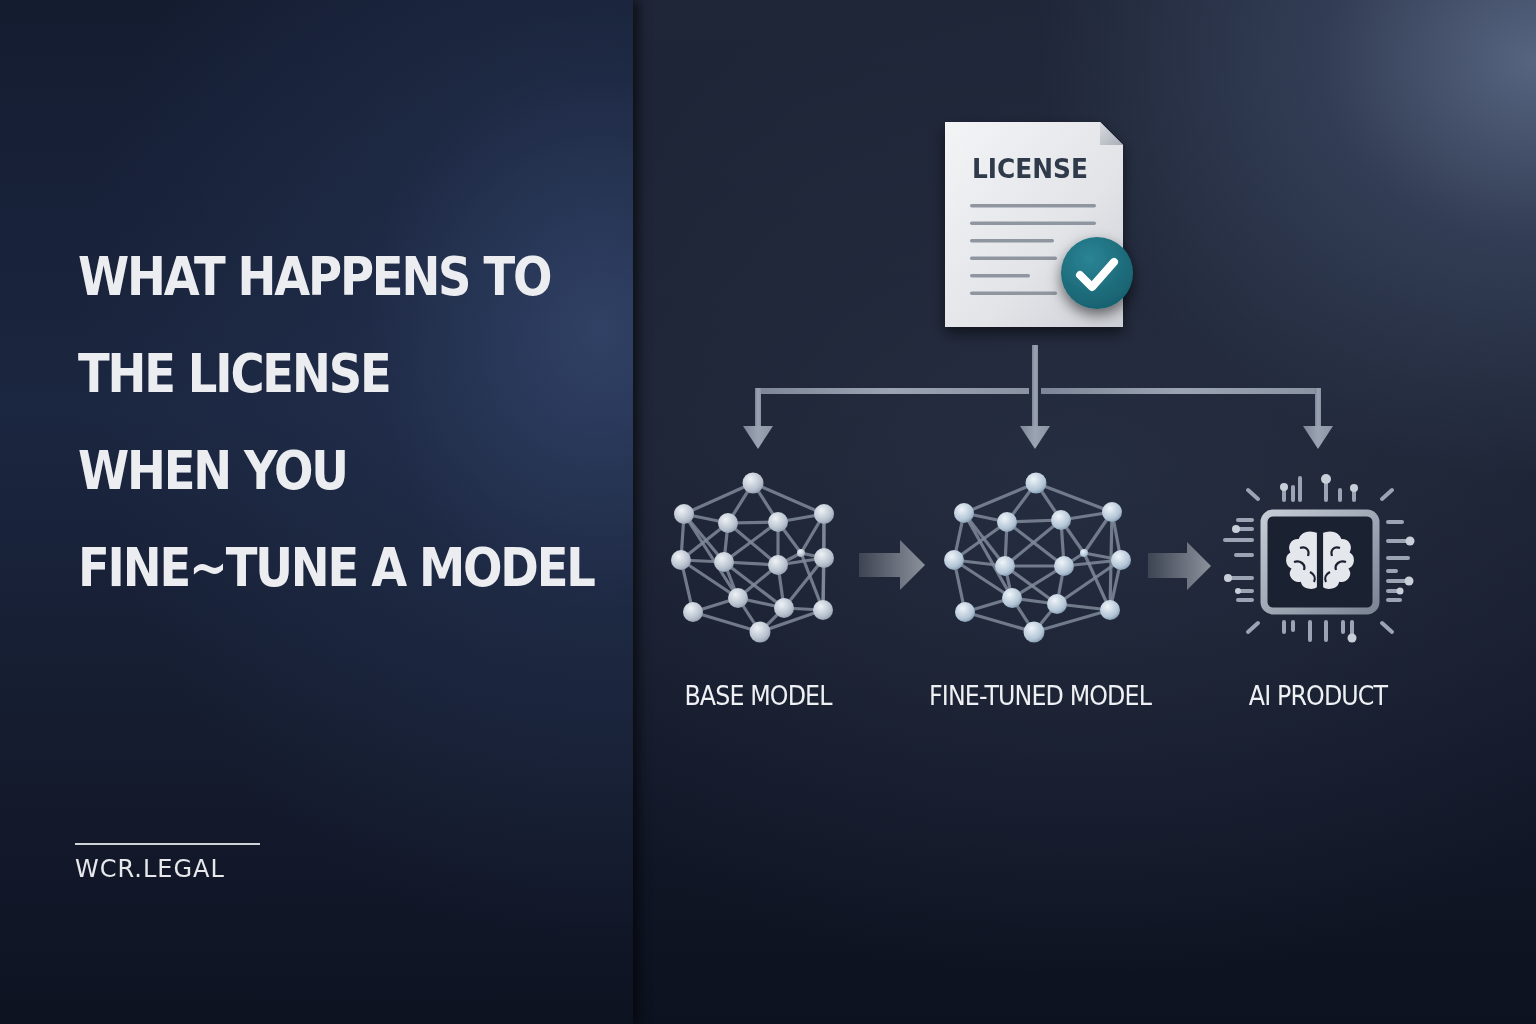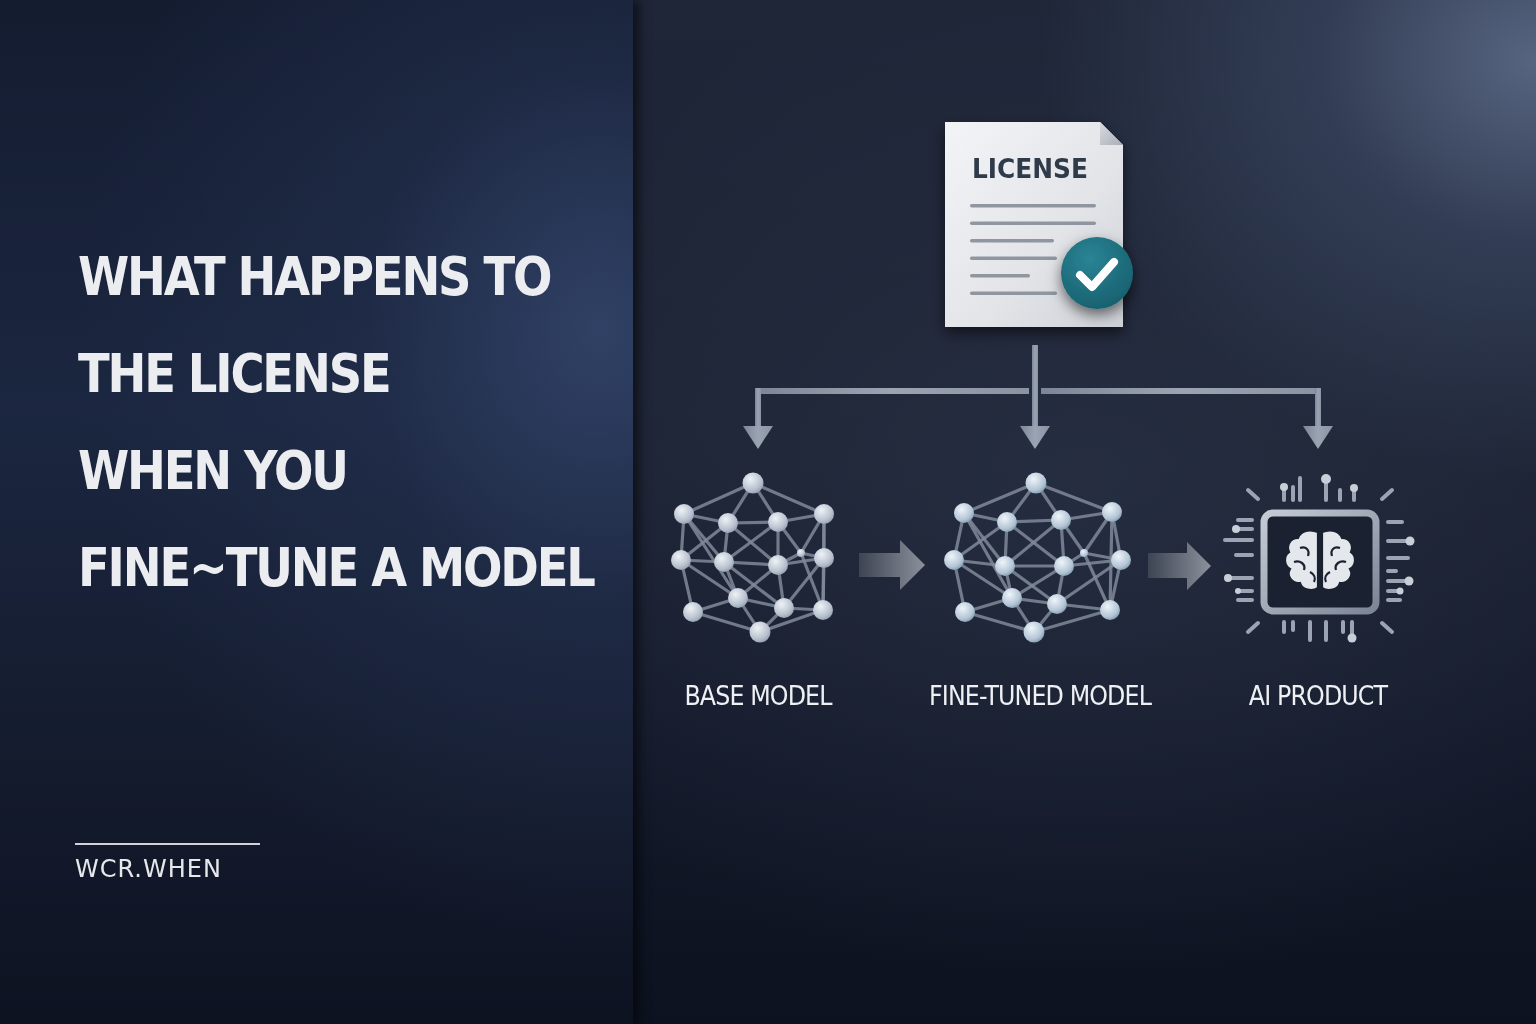--- a/index.html
+++ b/index.html
@@ -38,21 +38,21 @@
 <div class="right-panel"></div>
 
 <h1 class="title">
   <span class="line">WHAT HAPPENS TO</span>
   <span class="line">THE LICENSE</span>
   <span class="line">WHEN YOU</span>
   <span class="line">FINE~TUNE A MODEL</span>
 </h1>
 
 <div class="brand-rule"></div>
-<div class="brand">WCR.WHEN</div>
+<div class="brand">WCR.LEGAL</div>
 
 <svg class="diagram" viewBox="0 0 1536 1024" xmlns="http://www.w3.org/2000/svg">
   <defs>
     <linearGradient id="paperGrad" x1="0" y1="0" x2="1" y2="1">
       <stop offset="0" stop-color="#f3f4f6"></stop>
       <stop offset="0.6" stop-color="#e2e4e8"></stop>
       <stop offset="1" stop-color="#cdd0d6"></stop>
     </linearGradient>
     <linearGradient id="foldGrad" x1="0" y1="0" x2="1" y2="1">
       <stop offset="0" stop-color="#d8dbe0"></stop>

